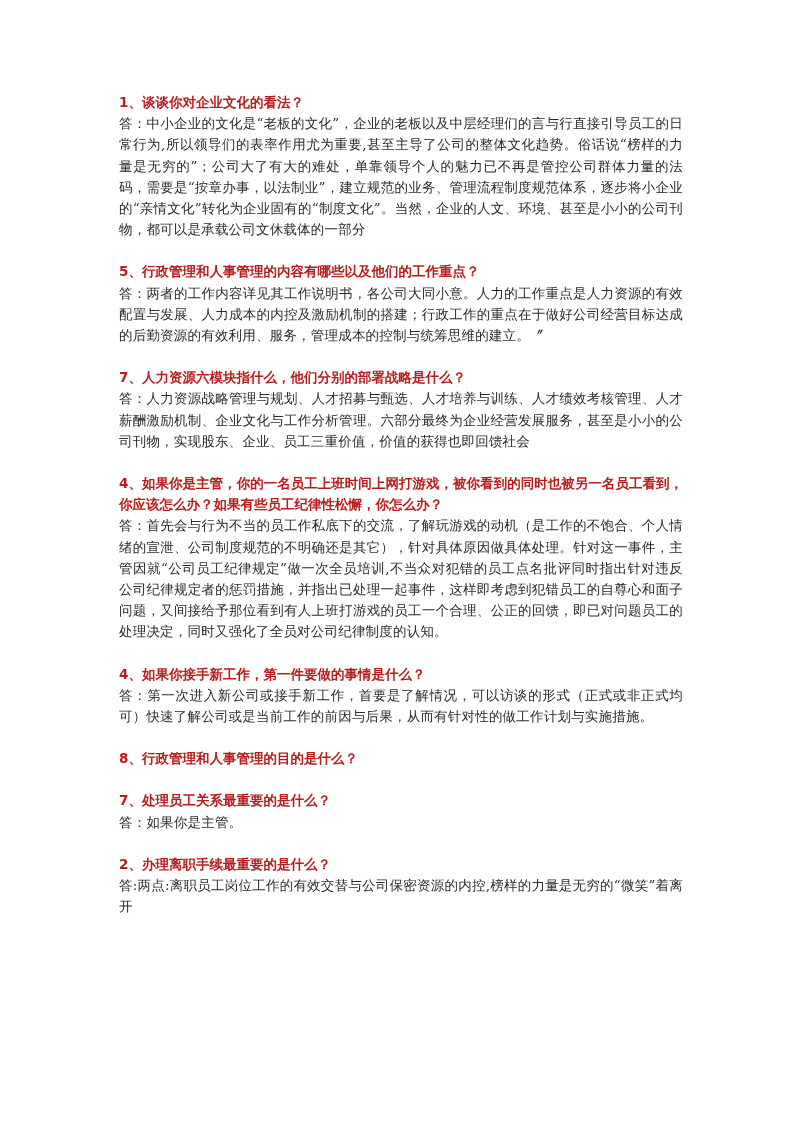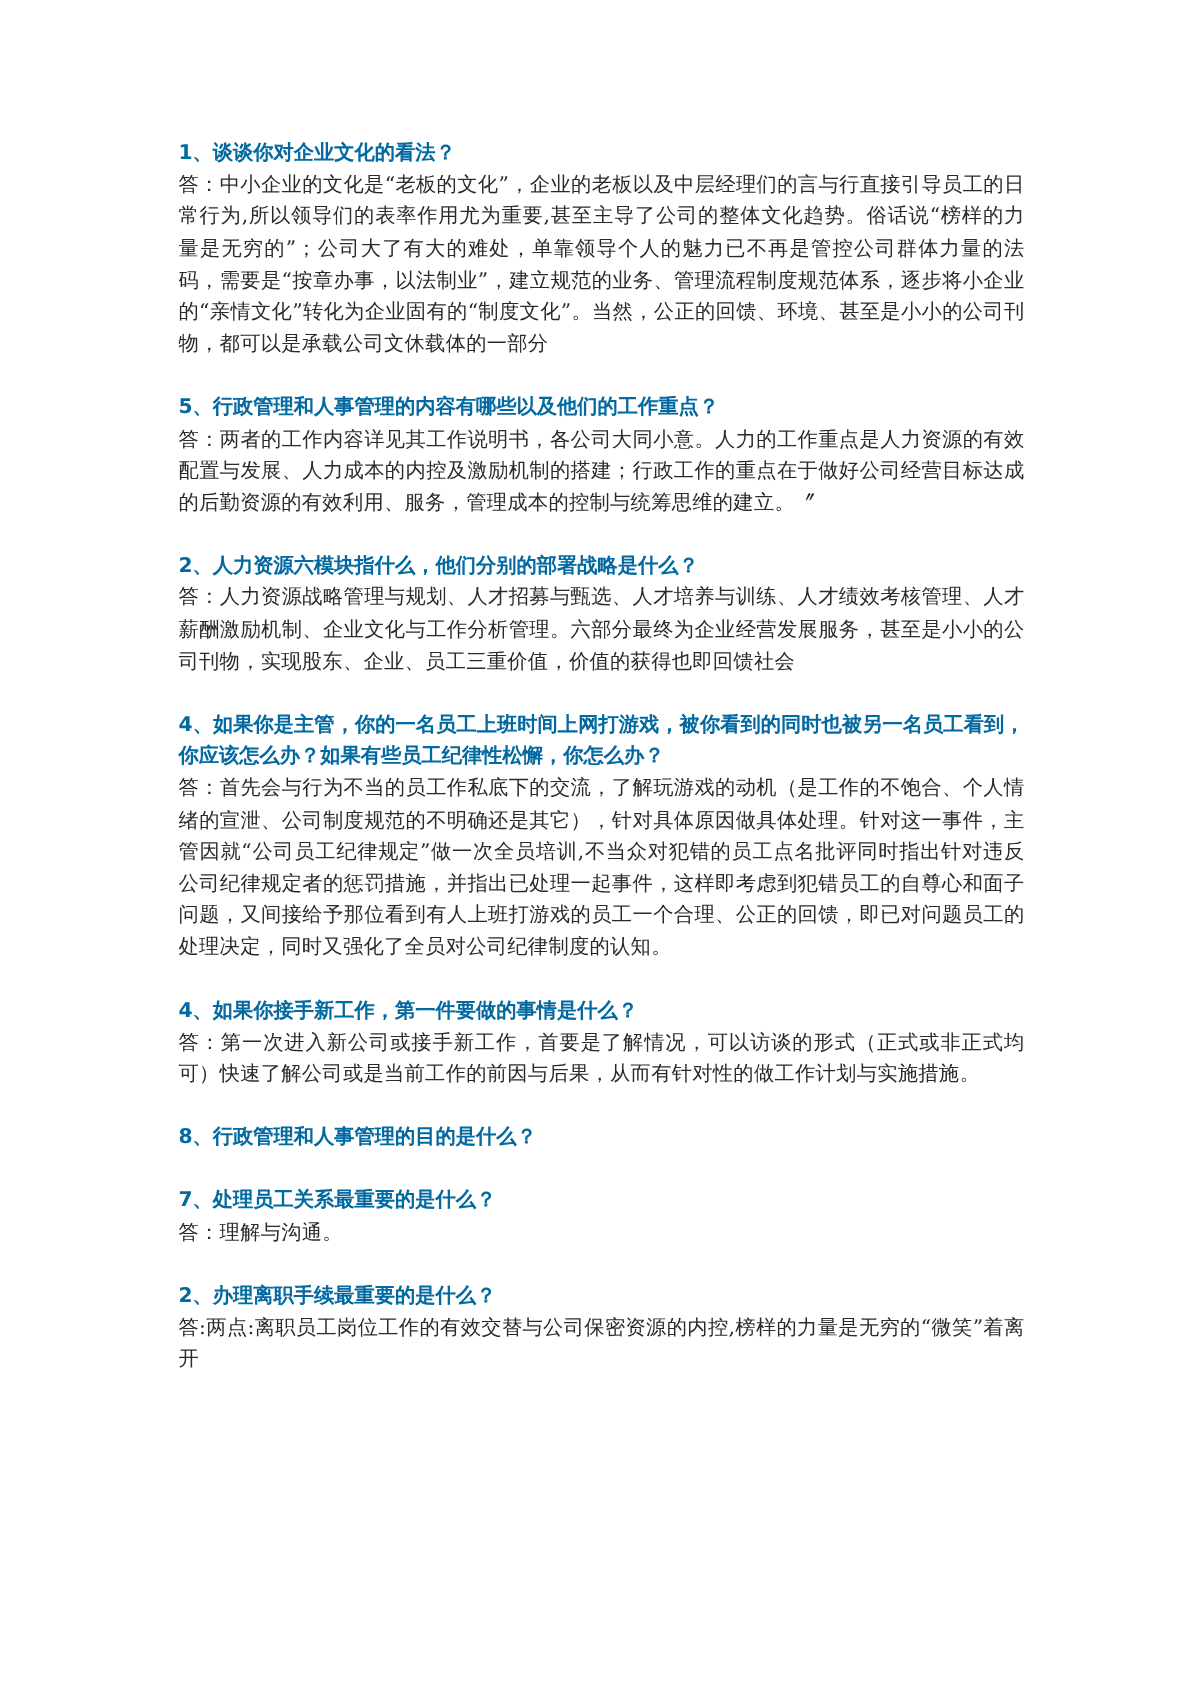--- a/index.html
+++ b/index.html
@@ -1,52 +1,52 @@
 <!DOCTYPE html>
 <html><head>
 <meta charset="utf-8">
 <style>
   html, body { margin: 0; padding: 0; background: #ffffff; }
   body { width: 793px; height: 1122px; position: relative; overflow: hidden;
          font-family: "DejaVu Serif", "Liberation Serif", serif; color: #1a1a1a; }
   .page { position: absolute; left: 119px; top: 92px; width: 564px; }
   .qa { margin: 0 0 21px 0; }
   .q { font-family: "DejaVu Sans", "Liberation Sans", sans-serif; font-weight: bold;
-       font-size: 13.5px; line-height: 21.2px; margin: 0; color: #0369a1; text-align: justify; }
+       font-size: 13.5px; line-height: 21.2px; margin: 0; color: #b91c1c; text-align: justify; }
   .a { font-size: 13.5px; line-height: 21.2px; margin: 0; color: #2a2a2a;
        text-align: justify; text-justify: inter-character; letter-spacing: 0.2px; }
 </style>
 </head>
 <body>
 
 <div class="page">
   <div class="qa">
     <p class="q">1、谈谈你对企业文化的看法？</p>
-    <p class="a">答：中小企业的文化是“老板的文化”，企业的老板以及中层经理们的言与行直接引导员工的日常行为,所以领导们的表率作用尤为重要,甚至主导了公司的整体文化趋势。俗话说“榜样的力量是无穷的”；公司大了有大的难处，单靠领导个人的魅力已不再是管控公司群体力量的法码，需要是“按章办事，以法制业”，建立规范的业务、管理流程制度规范体系，逐步将小企业的“亲情文化”转化为企业固有的“制度文化”。当然，公正的回馈、环境、甚至是小小的公司刊物，都可以是承载公司文休载体的一部分</p>
+    <p class="a">答：中小企业的文化是“老板的文化”，企业的老板以及中层经理们的言与行直接引导员工的日常行为,所以领导们的表率作用尤为重要,甚至主导了公司的整体文化趋势。俗话说“榜样的力量是无穷的”；公司大了有大的难处，单靠领导个人的魅力已不再是管控公司群体力量的法码，需要是“按章办事，以法制业”，建立规范的业务、管理流程制度规范体系，逐步将小企业的“亲情文化”转化为企业固有的“制度文化”。当然，企业的人文、环境、甚至是小小的公司刊物，都可以是承载公司文休载体的一部分</p>
   </div>
   <div class="qa">
     <p class="q">5、行政管理和人事管理的内容有哪些以及他们的工作重点？</p>
     <p class="a">答：两者的工作内容详见其工作说明书，各公司大同小意。人力的工作重点是人力资源的有效配置与发展、人力成本的内控及激励机制的搭建；行政工作的重点在于做好公司经营目标达成的后勤资源的有效利用、服务，管理成本的控制与统筹思维的建立。〞</p>
   </div>
   <div class="qa">
-    <p class="q">2、人力资源六模块指什么，他们分别的部署战略是什么？</p>
+    <p class="q">7、人力资源六模块指什么，他们分别的部署战略是什么？</p>
     <p class="a">答：人力资源战略管理与规划、人才招募与甄选、人才培养与训练、人才绩效考核管理、人才薪酬激励机制、企业文化与工作分析管理。六部分最终为企业经营发展服务，甚至是小小的公司刊物，实现股东、企业、员工三重价值，价值的获得也即回馈社会</p>
   </div>
   <div class="qa">
     <p class="q">4、如果你是主管，你的一名员工上班时间上网打游戏，被你看到的同时也被另一名员工看到，你应该怎么办？如果有些员工纪律性松懈，你怎么办？</p>
     <p class="a">答：首先会与行为不当的员工作私底下的交流，了解玩游戏的动机（是工作的不饱合、个人情绪的宣泄、公司制度规范的不明确还是其它），针对具体原因做具体处理。针对这一事件，主管因就“公司员工纪律规定”做一次全员培训,不当众对犯错的员工点名批评同时指出针对违反公司纪律规定者的惩罚措施，并指出已处理一起事件，这样即考虑到犯错员工的自尊心和面子问题，又间接给予那位看到有人上班打游戏的员工一个合理、公正的回馈，即已对问题员工的处理决定，同时又强化了全员对公司纪律制度的认知。</p>
   </div>
   <div class="qa">
     <p class="q">4、如果你接手新工作，第一件要做的事情是什么？</p>
     <p class="a">答：第一次进入新公司或接手新工作，首要是了解情况，可以访谈的形式（正式或非正式均可）快速了解公司或是当前工作的前因与后果，从而有针对性的做工作计划与实施措施。</p>
   </div>
   <div class="qa">
     <p class="q">8、行政管理和人事管理的目的是什么？</p>
   </div>
   <div class="qa">
     <p class="q">7、处理员工关系最重要的是什么？</p>
-    <p class="a">答：理解与沟通。</p>
+    <p class="a">答：如果你是主管。</p>
   </div>
   <div class="qa">
     <p class="q">2、办理离职手续最重要的是什么？</p>
     <p class="a">答:两点:离职员工岗位工作的有效交替与公司保密资源的内控,榜样的力量是无穷的“微笑”着离开</p>
   </div>
 </div>
 
 </body></html>

